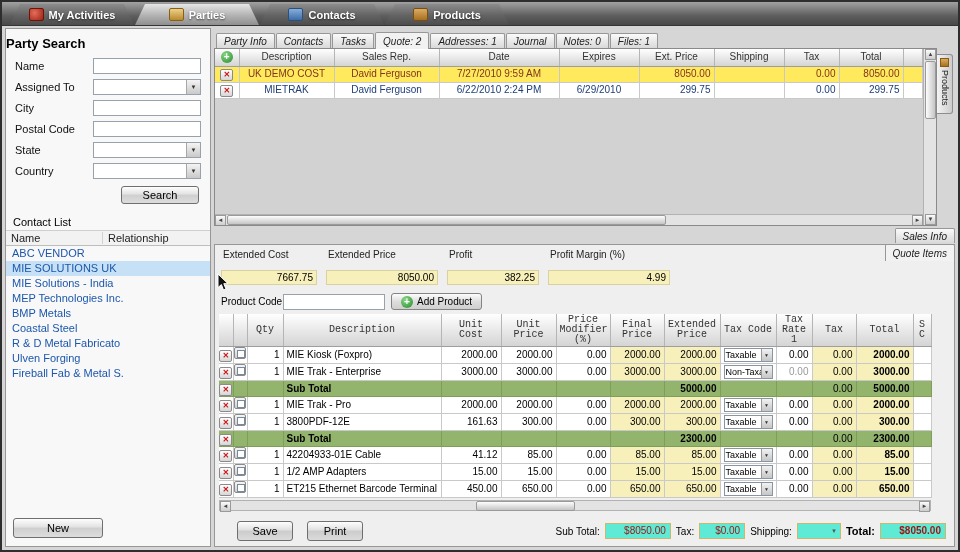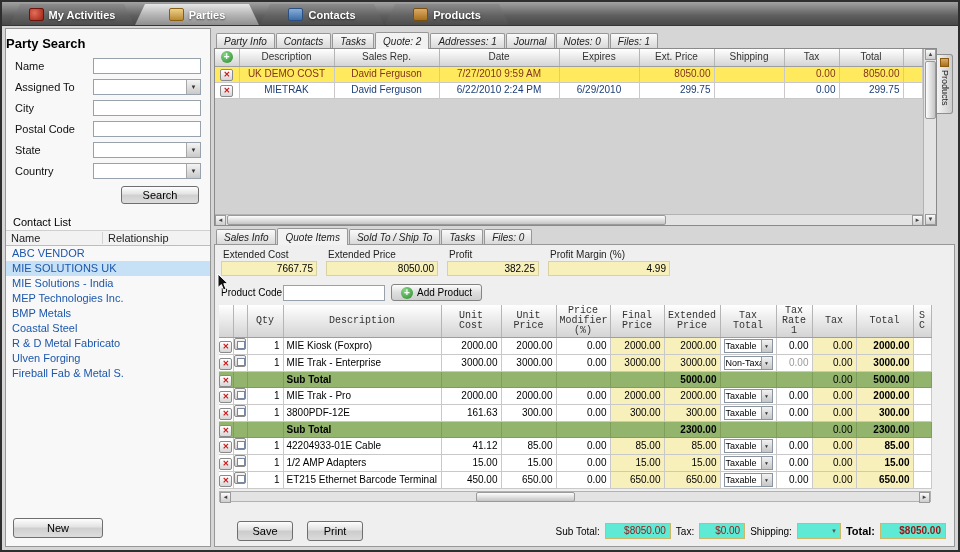--- a/index.html
+++ b/index.html
@@ -32,21 +32,21 @@
   .cl-header{display:flex;font-size:11px;color:#222;border-top:1px solid #cfcfcf;border-bottom:1px solid #bdbdbd;padding:1px 5px;background:#f2f2f2;}
   .cl-header .c1{width:92px;border-right:1px solid #d2d2d2;}
   .cl-header .c2{padding-left:5px;}
   .cl-item{font-size:11px;color:#1c57ac;height:15px;line-height:14px;padding:0 6px;white-space:nowrap;overflow:hidden;cursor:pointer;}
   .cl-item.selected{background:#c6e0f6;}
   .new-btn{position:absolute;bottom:8px;left:7px;width:90px;height:20px;text-align:center;}
 
   
   .main-panel{position:absolute;top:28px;left:212px;right:3px;bottom:3px;}
   .detail-tabs,.sub-tabs{display:flex;gap:1px;align-items:flex-end;padding-left:2px;height:18px;font-style:italic;}
-  .sub-tabs{height:16px;}
+  .sub-tabs{height:16px;flex-direction:column;}
   .dtab{font-size:10px;padding:1px 7px;height:15px;line-height:13px;background:linear-gradient(#fafafa,#d9d9d9);border:1px solid #979797;border-bottom:none;border-radius:2px 2px 0 0;color:#222;cursor:pointer;white-space:nowrap;}
   .dtab.active{height:17px;line-height:15px;background:#f2f2f2;position:relative;z-index:3;margin-bottom:-1px;}
 
   .quote-area{position:absolute;top:18px;left:0;right:0;height:178px;display:flex;}
   .quote-box{flex:1;display:flex;border:1px solid #8a8a8a;background:#d2d2d2;}
   .quote-main{flex:1;display:flex;flex-direction:column;overflow:hidden;}
   table.grid{border-collapse:collapse;table-layout:fixed;width:100%;}
   .grid th{font-size:10px;font-weight:normal;color:#333;background:linear-gradient(#ffffff,#e7e7e7 55%,#d4d4d4);border-right:1px solid #b5b5b5;border-bottom:1px solid #9e9e9e;padding:1px 3px;height:17px;overflow:hidden;white-space:normal;line-height:10px;vertical-align:middle;text-align:center;}
   .grid td{font-size:10px;border-right:1px solid #c9c9c9;border-bottom:1px solid #c9c9c9;padding:0 3px;height:16px;line-height:14px;overflow:hidden;white-space:nowrap;vertical-align:middle;background:#fff;}
   .grid .icon-cell{text-align:center;padding:0;}
@@ -72,21 +72,21 @@
 
   .products-strip{width:18px;padding-top:6px;}
   .products-tab{width:16px;height:60px;border:1px solid #8e8e8e;border-left:none;border-radius:0 3px 3px 0;background:linear-gradient(90deg,#f4f4f4,#cccccc);display:flex;flex-direction:column;align-items:center;gap:3px;padding-top:3px;cursor:pointer;}
   .products-mini-icon{width:9px;height:9px;background:linear-gradient(#dcab62,#a87020);border:1px solid #8a5a10;flex:none;}
   .vtext{writing-mode:vertical-rl;font-size:9px;color:#222;}
 
   
   .bottom-panel{position:absolute;top:198px;left:0;right:0;bottom:0;}
   .panel-body{position:absolute;top:16px;left:0;right:0;bottom:0;background:#efefef;border:1px solid #979797;}
   .summary-row{display:flex;gap:9px;padding:4px 0 0 6px;}
-  .sum-group{display:flex;flex-direction:column;gap:1px;}
+  .sum-group{display:flex;flex-direction:column;gap:10px;}
   .sum-label{font-size:10px;color:#222;padding-left:2px;}
   .sum-box{height:15px;background:#f8f0bb;border:1px solid #d8d1a0;font-size:10px;text-align:right;padding:0 3px;line-height:13px;}
   .sum-group:nth-of-type(1) .sum-box{width:96px;}
   .sum-group:nth-of-type(2) .sum-box{width:112px;}
   .sum-group:nth-of-type(3) .sum-box{width:92px;}
   .sum-group:nth-of-type(4) .sum-box{width:122px;}
   .pc-row{display:flex;align-items:center;padding:8px 0 4px 6px;}
   .pc-row label{font-size:10px;width:62px;}
   .pc-input{width:102px;height:16px;border:1px solid #97a2ad;background:#fff;font-size:10px;padding:0 2px;}
   .add-btn{display:flex;align-items:center;gap:4px;height:17px;margin-left:6px;padding:0 9px;font-size:10px;border:1px solid #848484;border-radius:3px;background:linear-gradient(#fdfdfd,#dedede 50%,#cfcfcf);cursor:pointer;}
@@ -345,21 +345,21 @@
               <tr>
                 <th class="icon-cell"></th>
                 <th class="icon-cell"></th>
                 <th>Qty</th>
                 <th>Description</th>
                 <th>Unit Cost</th>
                 <th>Unit Price</th>
                 <th>Price Modifier (%)</th>
                 <th>Final Price</th>
                 <th>Extended Price</th>
-                <th>Tax Total</th>
+                <th>Tax Code</th>
                 <th>Tax Rate 1</th>
                 <th>Tax</th>
                 <th>Total</th>
                 <th>S C</th>
               </tr>
             </thead>
             <tbody>
               <tr class="irow">
                 <td class="icon-cell"><span class="xbtn">✕</span></td>
                 <td class="icon-cell"><span class="notebtn"></span></td>

